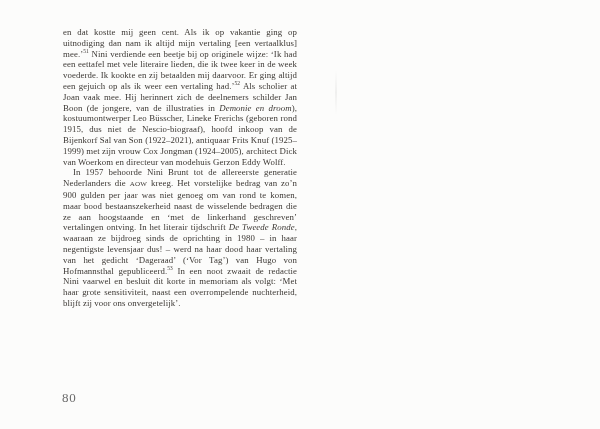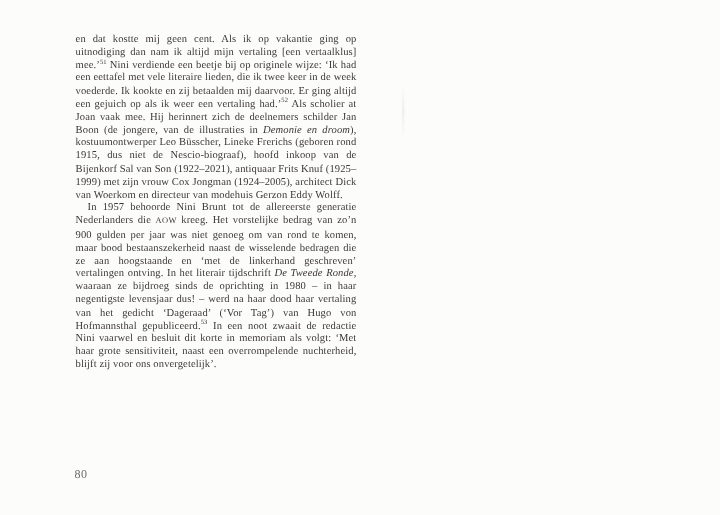--- a/index.html
+++ b/index.html
@@ -65,21 +65,21 @@
     vertical-align: super;
     line-height: 0;
   }
   .smallcaps {
     font-size: 0.8em;
     letter-spacing: 0.04em;
   }
 
   .pagenum {
     position: absolute;
-    font-size: 10px;
+    font-size: 13px;
     color: #6b6b6b;
     letter-spacing: 0.05em;
   }
   .pagenum-left  { left: 62px;  top: 390px; }
 </style>
 </head>
 <body>
 
 <div class="spread">
 

